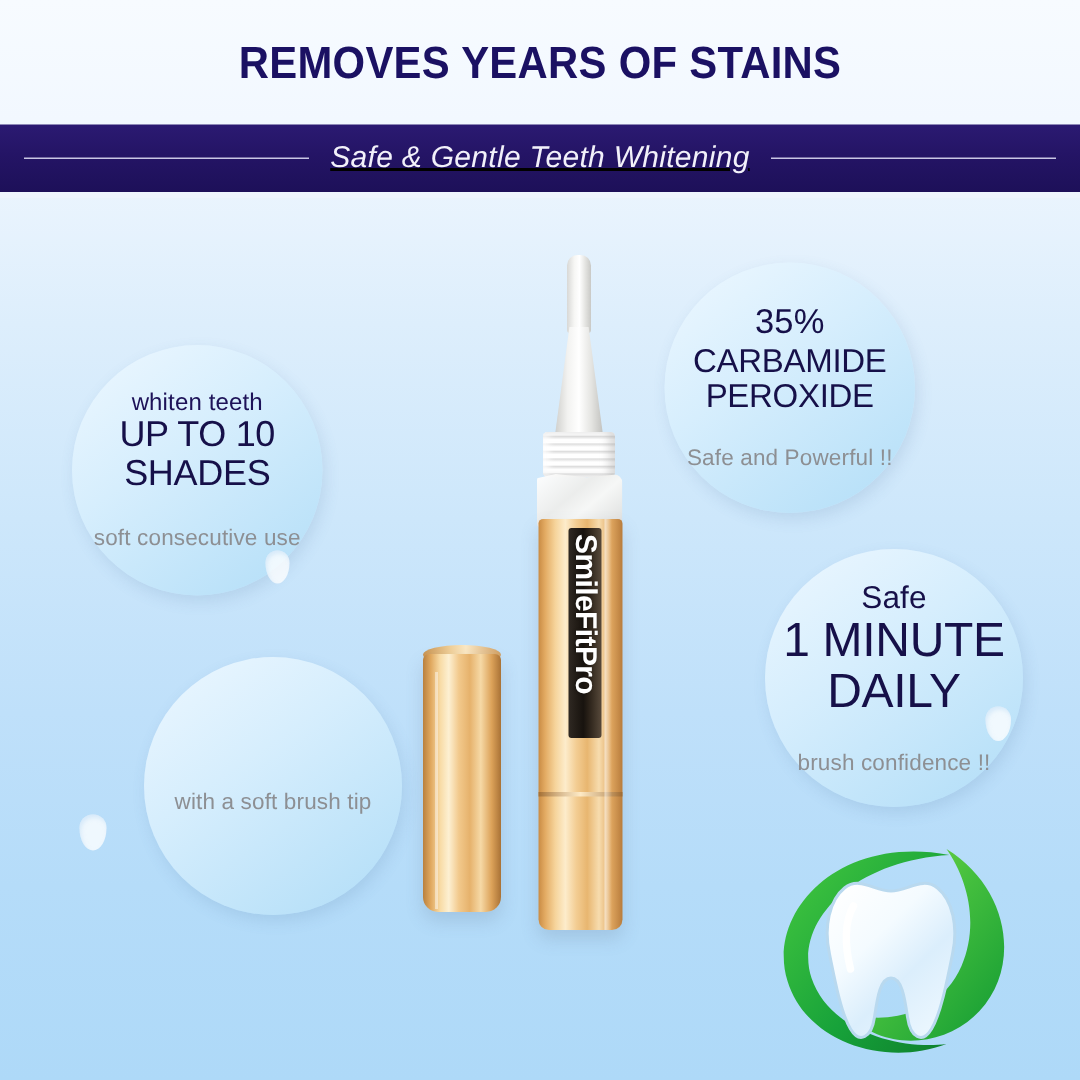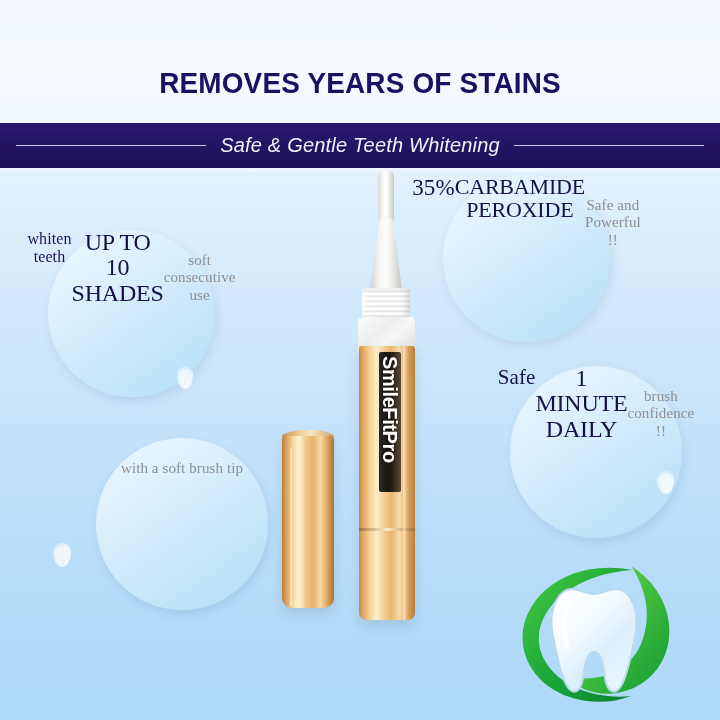--- a/index.html
+++ b/index.html
@@ -23,21 +23,20 @@
         #aed9f8 100%);
   }
 
   
   .header-zone {
     position: absolute;
     top: 0; left: 0;
     width: 720px;
     height: 132px;
     background: linear-gradient(180deg, #f7fbff 0%, #f2f8ff 60%, #eef5fe 100%);
-    margin-top: 40px;
   }
   .main-title {
     position: absolute;
     top: 26px; left: 0;
     width: 720px;
     text-align: center;
     font-size: 30px;
     font-weight: 700;
     letter-spacing: 0.2px;
     color: #1b1163;
@@ -46,20 +45,21 @@
   }
   .navy-band {
     position: absolute;
     top: 83px; left: 0;
     width: 720px;
     height: 45px;
     background: linear-gradient(180deg, #2b1a72 0%, #241465 45%, #1d1059 100%);
     display: flex;
     align-items: center;
     justify-content: center;
+    text-decoration: underline;
   }
   .band-rule {
     flex: 0 0 auto;
     height: 1px;
     width: 190px;
     background: #c9c6e4;
   }
   .band-text {
     font-size: 20px;
     font-style: italic;
@@ -72,25 +72,25 @@
   
   .feature-circle {
     position: absolute;
     border-radius: 50%;
     background: linear-gradient(145deg,
         rgba(238,248,255,0.97) 0%,
         rgba(214,238,253,0.96) 42%,
         rgba(176,221,247,0.95) 100%);
     box-shadow: 2px 4px 10px rgba(80,120,160,0.16);
     display: flex;
-    flex-direction: row;
+    flex-direction: column;
+    align-items: center;
     justify-content: center;
     text-align: center;
     box-sizing: border-box;
-    font-family: Liberation Serif, serif;
   }
   .fc-small {
     font-size: 16px;
     color: #1d1258;
     line-height: 1.1;
     letter-spacing: 0.1px;
   }
   .fc-big {
     font-size: 23px;
     color: #161049;
@@ -107,21 +107,21 @@
   }
 
   #circle-shades  { left: 48px;  top: 230px; width: 167px; height: 167px; }
   #circle-peroxide{ left: 443px; top: 175px; width: 167px; height: 167px; }
   #circle-twist   { left: 96px;  top: 438px; width: 172px; height: 172px; }
   #circle-minute  { left: 510px; top: 366px; width: 172px; height: 172px; }
 
   #circle-shades .fc-big   { font-size: 24px; }
   #circle-peroxide .fc-big { font-size: 22px; }
   #circle-twist .fc-big    { font-size: 21px; }
-  #circle-minute .fc-big   { font-size: 24px; }
+  #circle-minute .fc-big   { font-size: 32px; }
   #circle-peroxide .fc-small { font-size: 23px; color:#161049; margin-bottom:1px;}
   #circle-minute .fc-small { font-size: 21px; color:#161049; }
 
   
   .droplet {
     position: absolute;
     background: rgba(255,255,255,0.78);
     border-radius: 52% 52% 50% 50% / 64% 64% 38% 38%;
     transform: rotate(180deg);
     box-shadow: inset -1px -2px 3px rgba(190,220,245,0.5);

